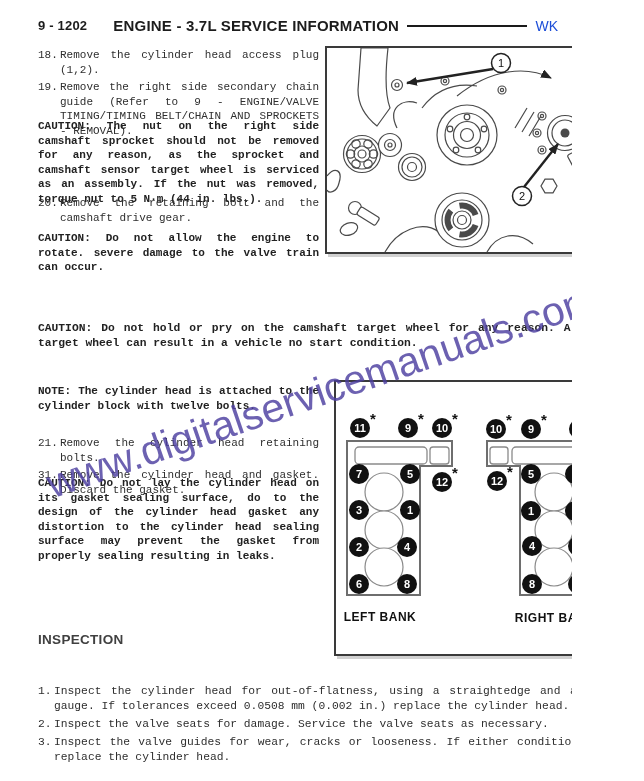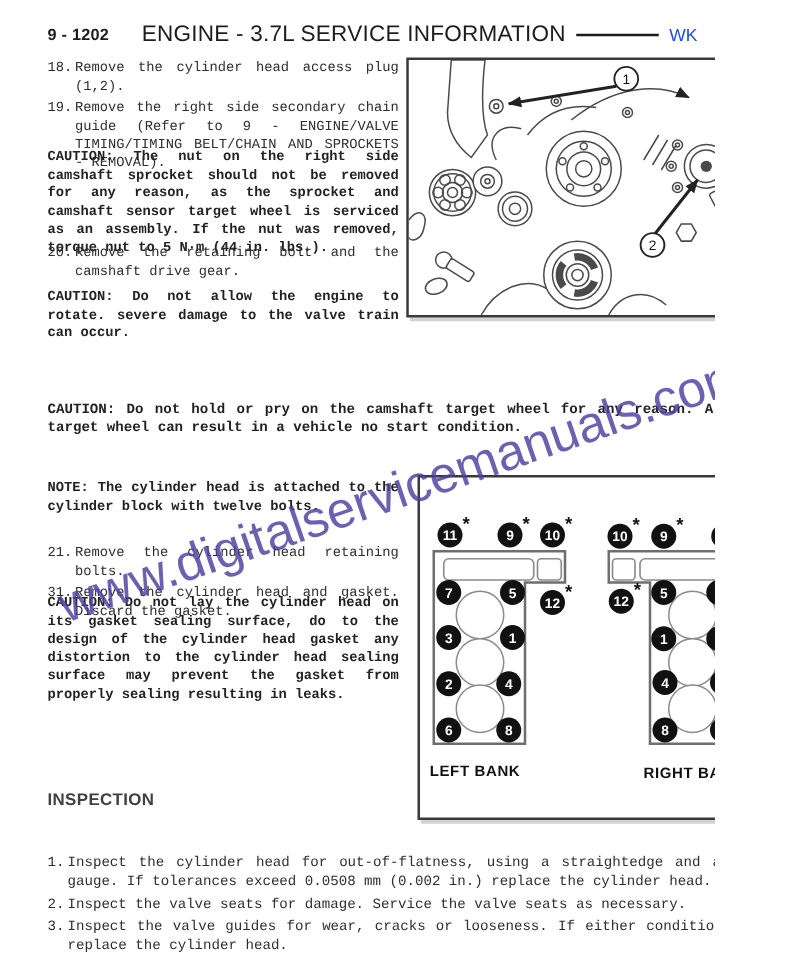--- a/index.html
+++ b/index.html
@@ -1,21 +1,21 @@
 <!DOCTYPE html>
 <html><head>
 <meta charset="utf-8">
 <style>
   html,body{margin:0;padding:0;background:#fff;}
   .page{position:relative;width:572px;height:781px;background:#fff;overflow:hidden;
         font-family:"Liberation Sans",sans-serif;color:#2e2e2e;}
   
   .hdr{position:absolute;left:38px;top:17px;right:14px;display:flex;align-items:center;}
   .hdr .pg{font-weight:bold;font-size:13px;color:#1c1c1c;letter-spacing:.2px;}
-  .hdr .ttl{font-weight:normal;font-size:18px;color:#1c1c1c;margin-left:26px;letter-spacing:.2px;white-space:nowrap;}
+  .hdr .ttl{font-weight:bold;font-size:15px;color:#1c1c1c;margin-left:26px;letter-spacing:.2px;white-space:nowrap;}
   .hdr .rule{flex:1;height:2px;background:#1a1a1a;margin:0 8px;}
   .hdr .wk{font-weight:normal;font-size:14px;color:#1d4ed8;}
   
   .blk{position:absolute;font-size:11px;line-height:14.5px;text-align:justify;font-family:Liberation Mono, monospace;}
   .col{left:38px;width:281px;}
   .wide{left:38px;width:589px;font-size:11.3px;line-height:15px;}
   .bold{font-weight:bold;color:#222;}
   .step{display:flex;margin-bottom:3px;}
   .step .num{flex:none;width:22px;}
   .step .txt{flex:1;text-align:justify;}

